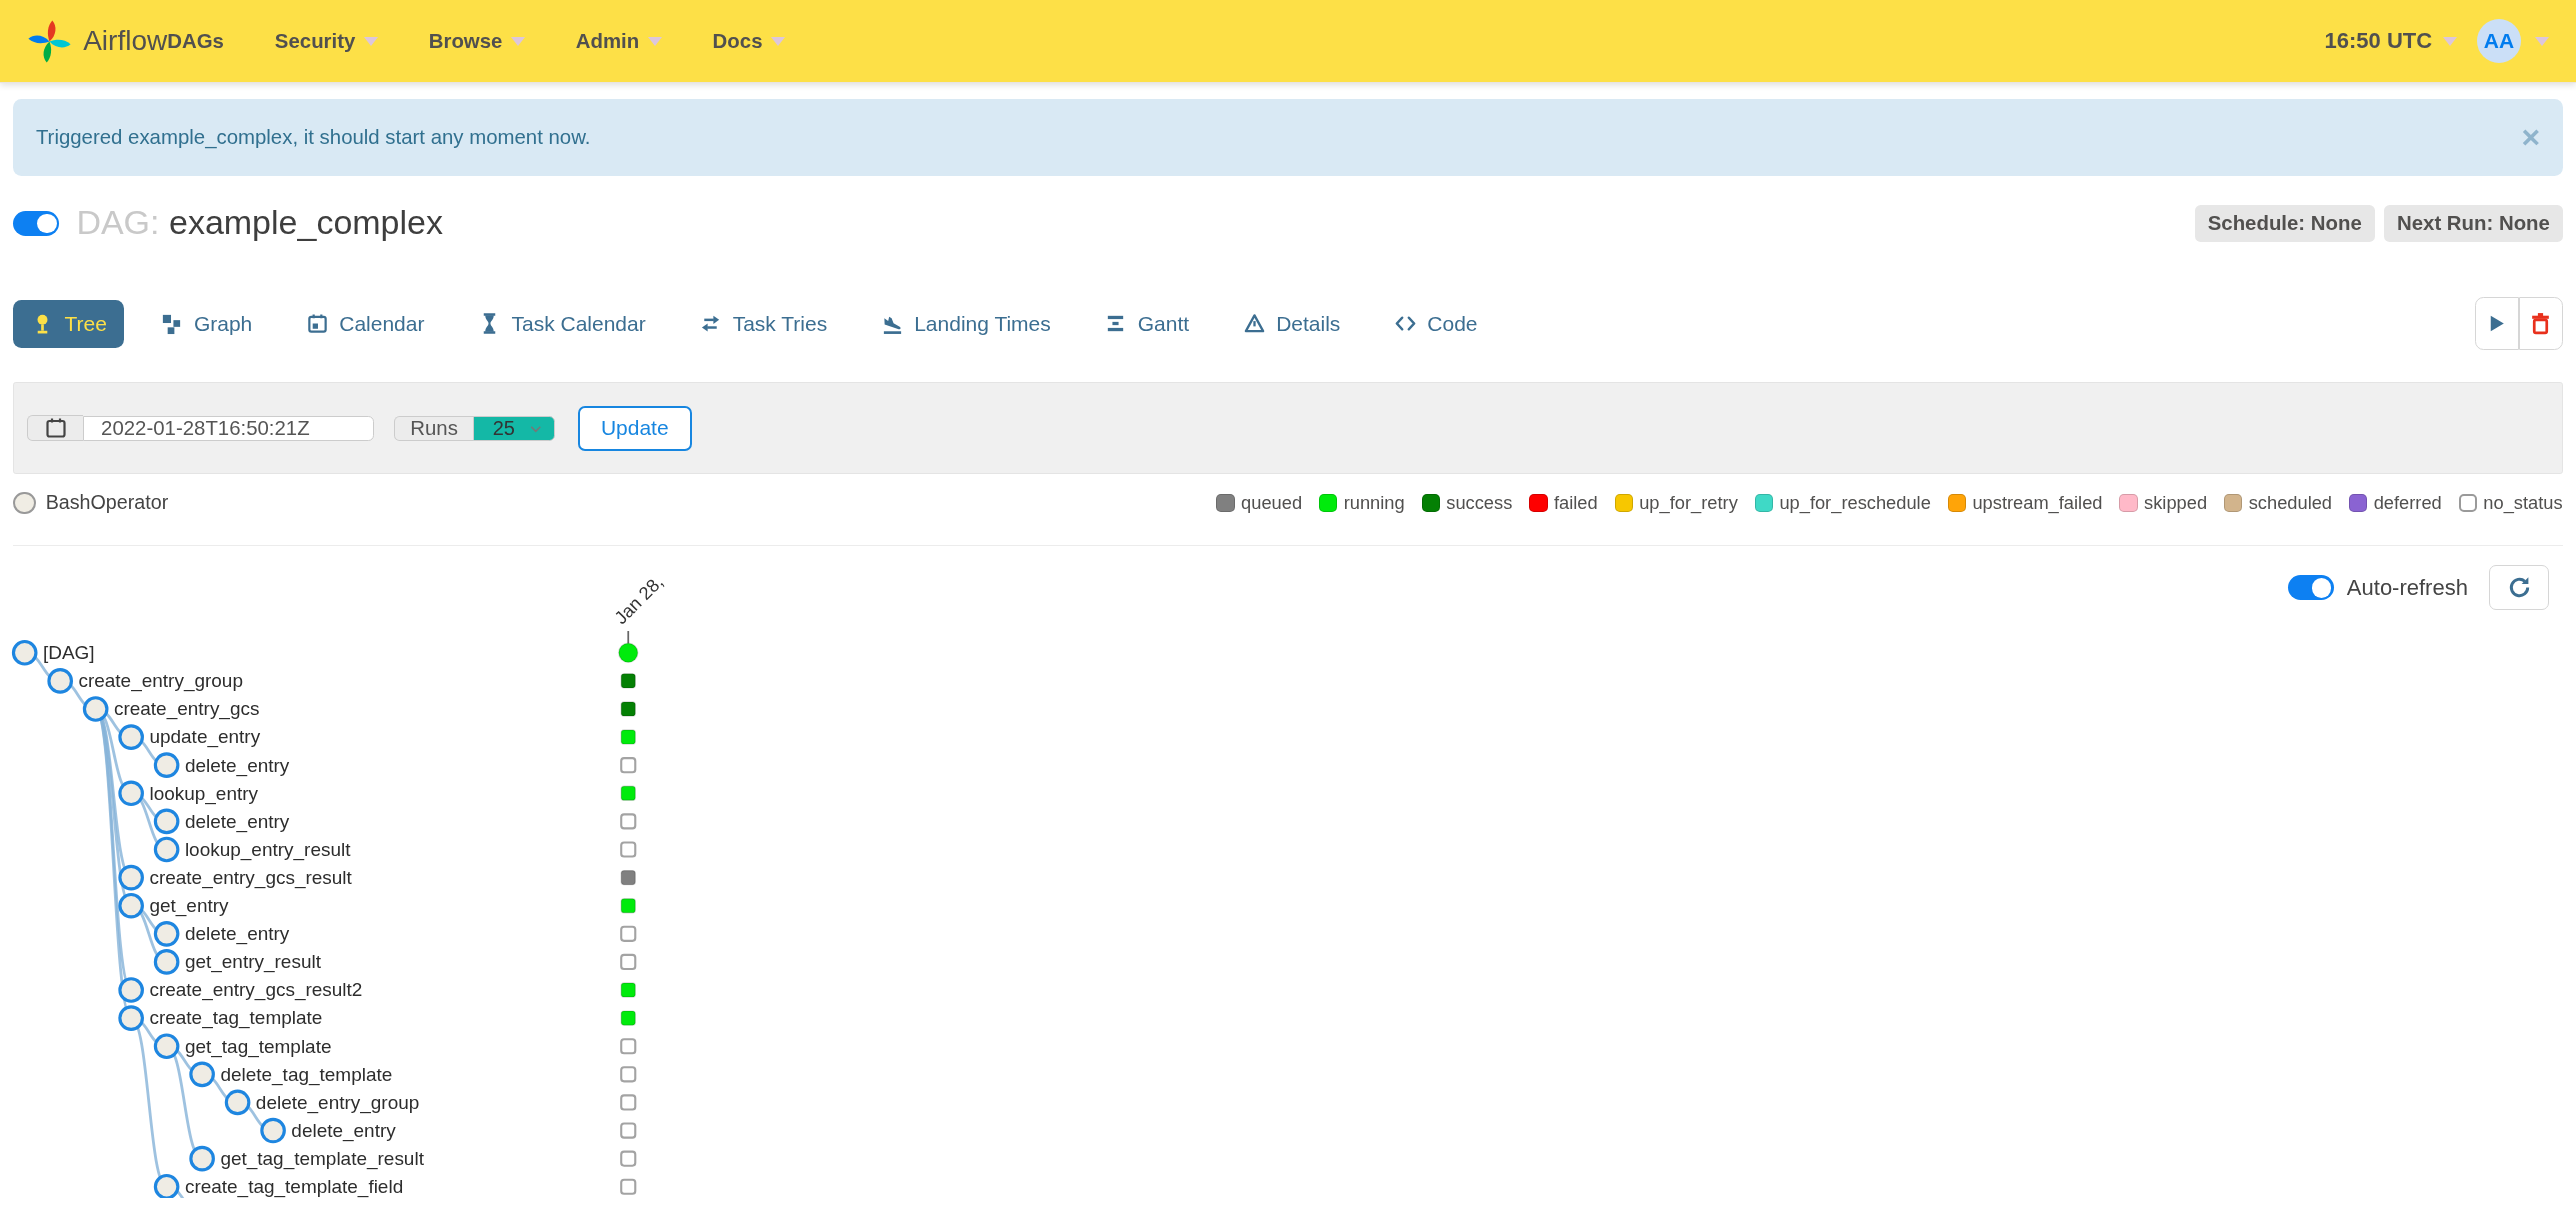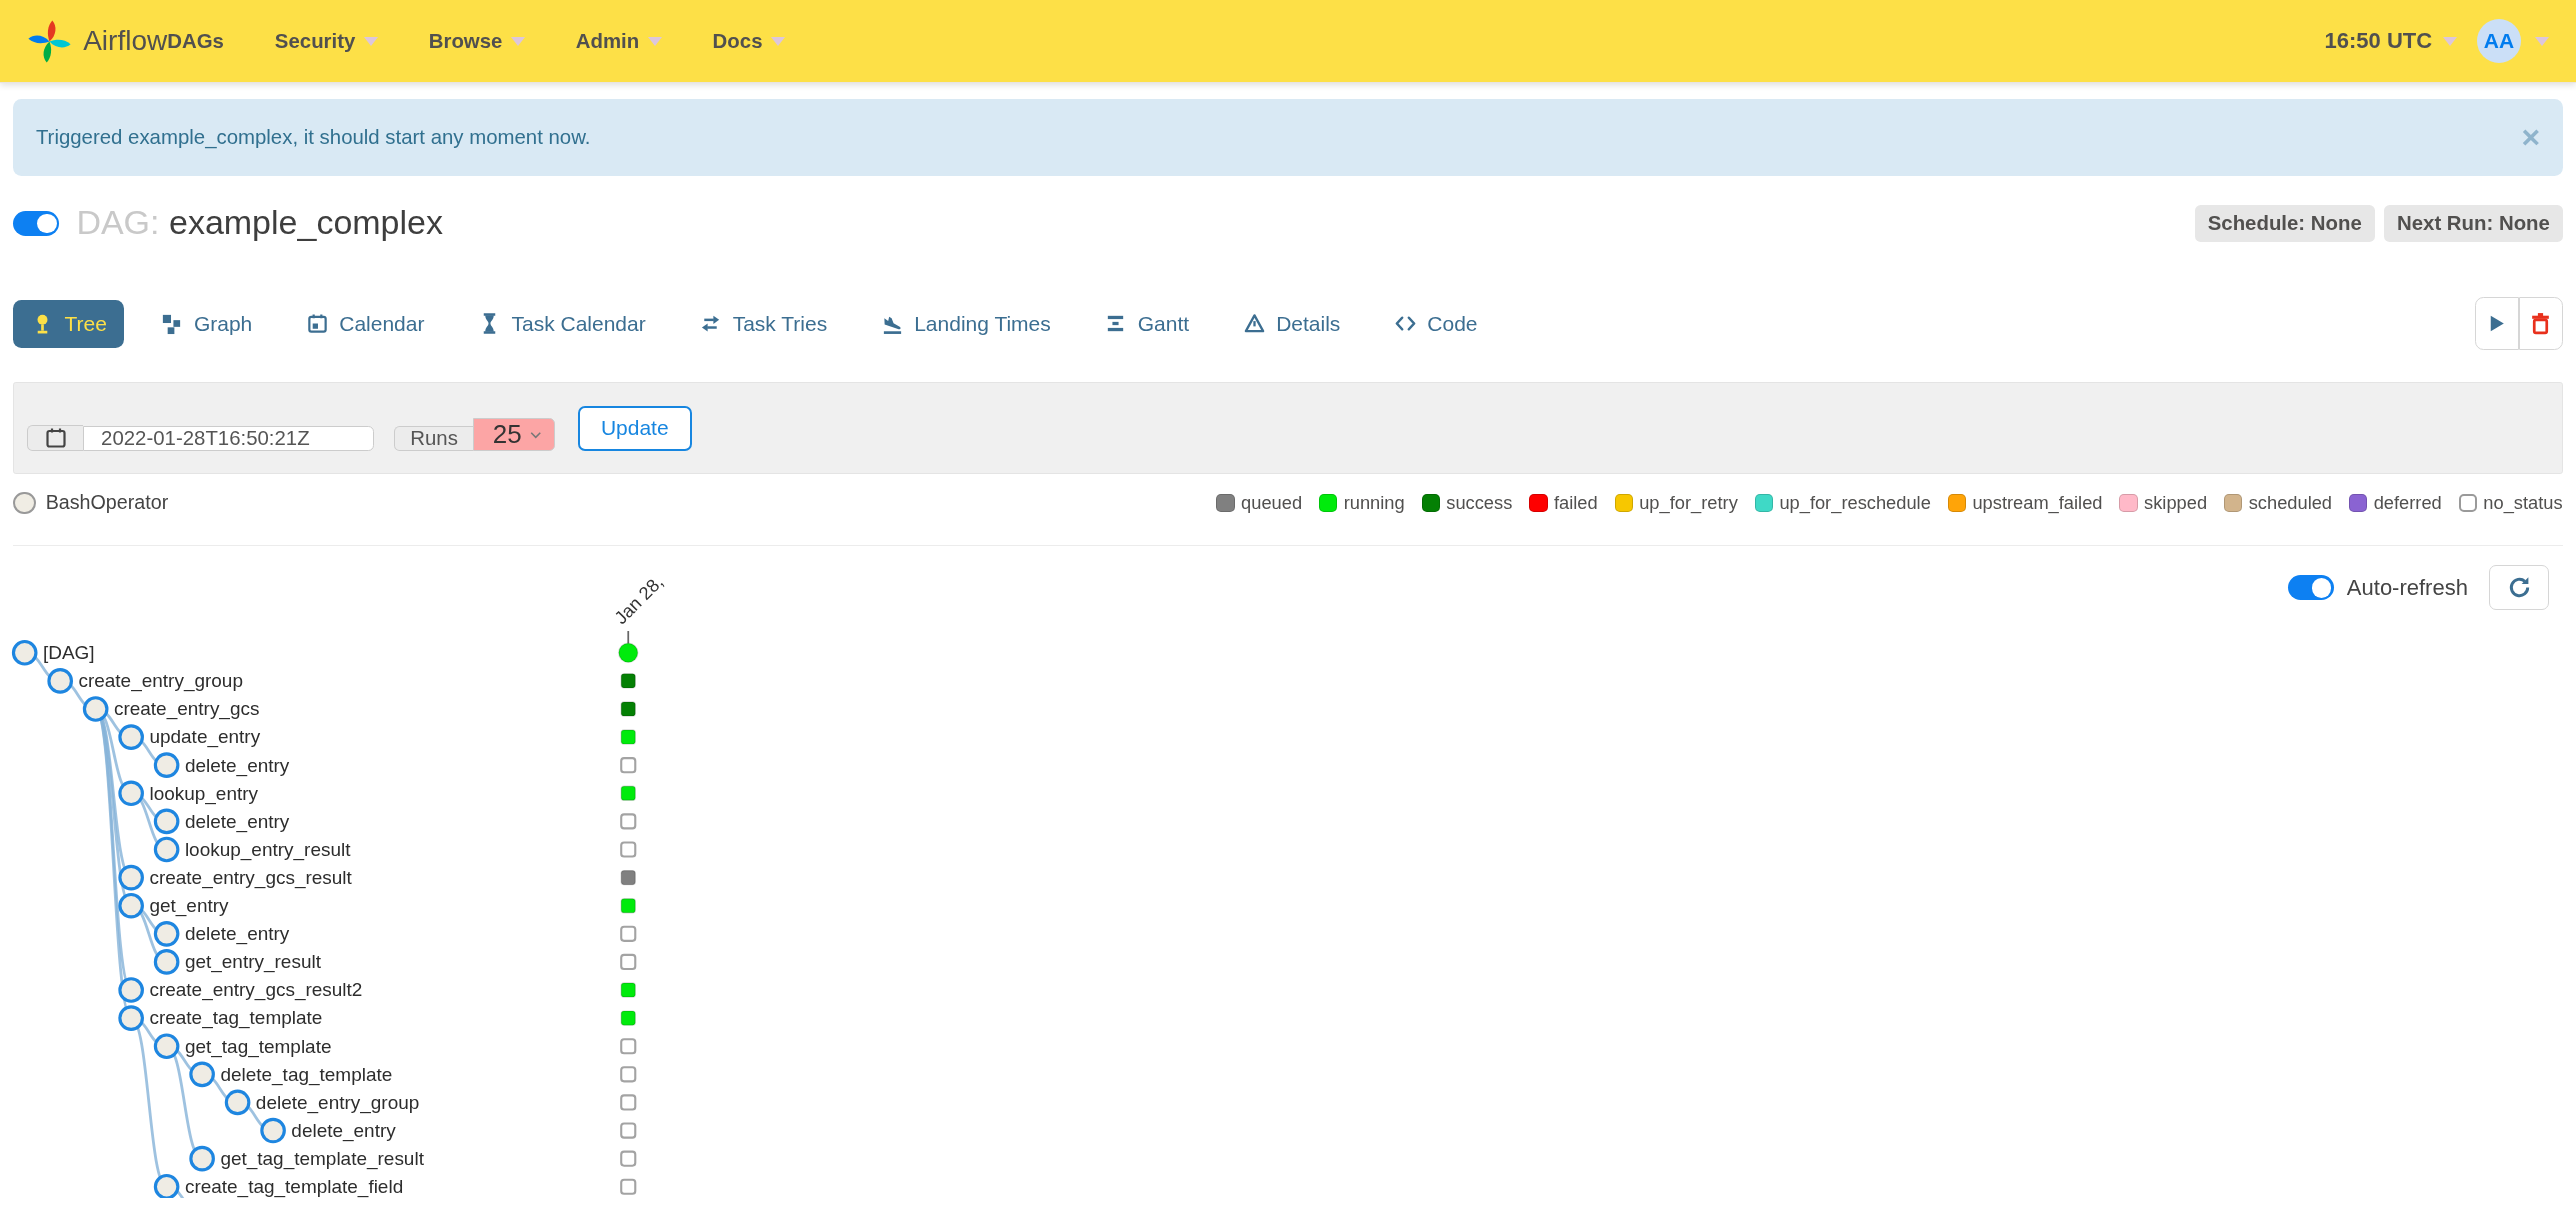--- a/index.html
+++ b/index.html
@@ -51,30 +51,30 @@
   .actions { margin-left:auto; display:flex; }
   .action-btn { width:44px; height:53px; background:#fff; border:1.4px solid #d6d6d6;
     display:flex; align-items:center; justify-content:center; cursor:pointer; }
   .action-btn.play { border-radius:8.4px 0 0 8.4px; border-right-width:0.7px; color:#3c6e91; }
   .action-btn.del  { border-radius:0 8.4px 8.4px 0; border-left-width:0.7px; color:#e8301c; }
   .action-btn svg { width:25px; height:25px; }
 
   
   .filterbar { margin:32px 13.4px 0; background:#f0f0f0; border:0.7px solid #e4e4e4;
     border-radius:2.8px; padding:22.5px 12.7px; display:flex; align-items:center; }
-  .igroup { display:flex; align-items:flex-end; height:45px; }
+  .igroup { display:flex; align-items:center; height:45px; }
   .addon { background:#ececec; border:1.4px solid #ccc; display:flex; align-items:center;
     justify-content:center; padding:0 15.5px; font-size:20.4px; color:#555; }
   .addon.left { border-radius:5.6px 0 0 5.6px; border-right:none; }
   .date-input { width:291px; border:1.4px solid #ccc; border-radius:0 5.6px 5.6px 0; background:#fff;
     font-size:20.4px; color:#555; padding:0 17px; font-family:"Liberation Sans",sans-serif; outline:none; }
   .runs-group { margin-left:19.7px; }
-  .runs-select { width:82px; border:1.4px solid #ccc; border-radius:0 5.6px 5.6px 0; background:#fca5a5;
+  .runs-select { width:82px; border:1.4px solid #ccc; border-radius:0 5.6px 5.6px 0; background:#14b8a6;
     display:flex; align-items:center; justify-content:space-between; padding:0 11.2px 0 18.3px;
-    font-size:26px; color:#333; cursor:pointer; }
+    font-size:20px; color:#333; cursor:pointer; }
   .runs-select svg { width:15.5px; height:15.5px; color:#777; }
   .update-btn { margin-left:22.5px; height:45px; padding:16px 21px; background:#fff;
     border:2.1px solid #1786e0; color:#1786e0; font-size:21px; border-radius:7px;
     display:flex; align-items:center; cursor:pointer; font-family:inherit; }
 
   
   .legendbar { margin:17px 13.4px 0; display:flex; align-items:center; }
   .op-item { display:flex; align-items:center; gap:9.8px; font-size:19.7px; color:#444; }
   .op-swatch { width:22.5px; height:22.5px; border-radius:50%; background:#f0ede4; border:2.1px solid #999; }
   .status-legend { margin-left:auto; display:flex; align-items:center; gap:17px; }

